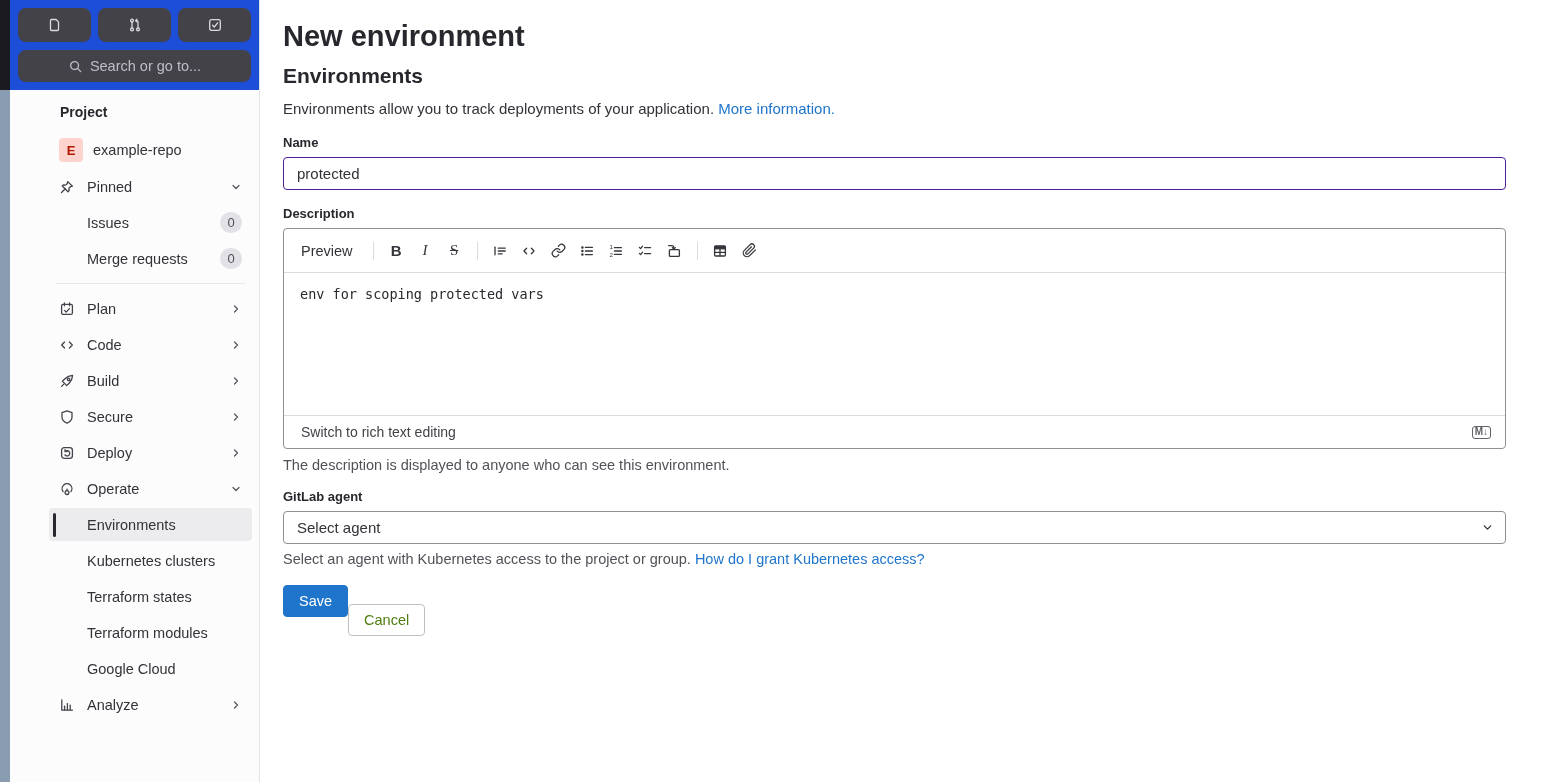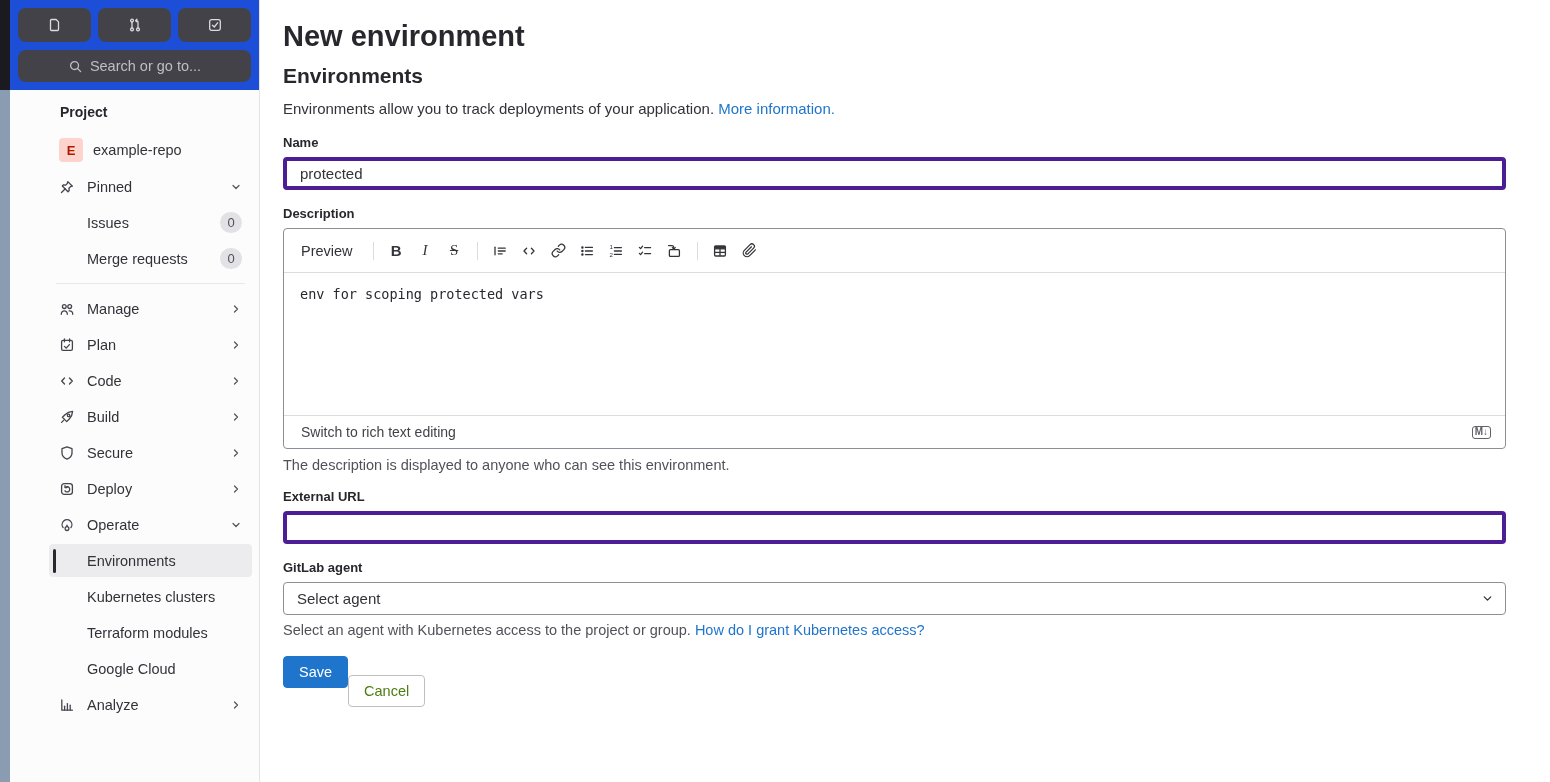--- a/index.html
+++ b/index.html
@@ -32,21 +32,21 @@
   .project-row { height:36px; margin-bottom:2px; }
 
   
   .main { flex:1; background:#fff; padding:20px 44px 0 23px; }
   h1.page-title { font-size:29px; font-weight:700; color:#28272d; margin-bottom:11px; }
   h2.section-title { font-size:21px; font-weight:700; color:#28272d; margin-bottom:12px; }
   .intro { font-size:15px; color:#333238; margin-bottom:18px; }
   a.link { color:#1f75cb; text-decoration:none; cursor:pointer; }
   .form-group { margin-bottom:16px; }
   .form-label { display:block; font-size:13px; font-weight:700; color:#28272d; margin-bottom:7px; }
-  .gl-input { width:100%; height:33px; border:4px solid #4c1d95; border-radius:4px; font-size:15px; color:#333238; padding:0 13px; background:#fff; font-family:"Liberation Sans",sans-serif; outline:none; }
+  .gl-input { width:100%; height:33px; border:1px solid #4c1d95; border-radius:4px; font-size:15px; color:#333238; padding:0 13px; background:#fff; font-family:"Liberation Sans",sans-serif; outline:none; }
   .helper { font-size:14.5px; color:#535158; }
 
   
   .md-editor { border:1px solid #8f8e94; border-radius:4px; background:#fff; }
   .md-toolbar { display:flex; align-items:center; height:44px; padding:0 10px 0 17px; border-bottom:1px solid #dcdcde; }
   .md-preview-tab { font-size:14.5px; color:#333238; margin-right:12px; cursor:pointer; }
   .tb-sep { width:1px; height:18px; background:#dcdcde; margin:0 8px; }
   .tb-btn { width:27px; height:27px; border:none; background:transparent; border-radius:4px; display:flex; align-items:center; justify-content:center; color:#35343a; margin:0 1px; cursor:pointer; }
   .tb-b { font-weight:800; font-size:15px; font-family:"Liberation Sans",sans-serif; }
   .tb-i { font-style:italic; font-size:15px; font-family:"Liberation Serif",serif; }
@@ -151,36 +151,20 @@
         <span>Issues</span>
         <span class="count-badge">0</span>
       </div>
       <div class="nav-item sub">
         <span>Merge requests</span>
         <span class="count-badge">0</span>
       </div>
 
       <div class="sb-divider"></div>
 
-      <div class="nav-item">
-        <span class="nav-icon">
-          <svg width="16" height="16" viewBox="0 0 16 16" fill="none" stroke="currentColor" stroke-width="1.3" stroke-linecap="round" stroke-linejoin="round">
-              <circle cx="5.3" cy="5.6" r="1.9"></circle>
-              <circle cx="10.7" cy="5.6" r="1.9"></circle>
-              <path d="M2.3 13.3v-.4a3 3 0 0 1 3-3 3 3 0 0 1 3 3v.4"></path>
-              <path d="M10.2 9.9a3 3 0 0 1 3.5 3v.4"></path>
-            </svg>
-        </span>
-        <span>Manage</span>
-        <span class="chev">
-          <svg width="12" height="12" viewBox="0 0 16 16" fill="none" stroke="currentColor" stroke-width="1.6" stroke-linecap="round" stroke-linejoin="round">
-              <polyline points="6,4 10,8 6,12"></polyline>
-            </svg>
-        </span>
-      </div>
 
       <div class="nav-item">
         <span class="nav-icon">
           <svg width="16" height="16" viewBox="0 0 16 16" fill="none" stroke="currentColor" stroke-width="1.3" stroke-linecap="round" stroke-linejoin="round">
               <rect x="2.6" y="3.4" width="10.8" height="10" rx="1.4"></rect>
               <line x1="5.4" y1="2" x2="5.4" y2="4.8"></line>
               <line x1="10.6" y1="2" x2="10.6" y2="4.8"></line>
               <polyline points="5.5,9.4 7.2,11.1 10.4,7.6"></polyline>
             </svg>
         </span>
@@ -267,20 +251,23 @@
               <polyline points="4,6 8,10 12,6"></polyline>
             </svg>
         </span>
       </div>
 
       <div class="nav-item sub active">
         <span>Environments</span>
       </div>
       <div class="nav-item sub">
         <span>Kubernetes clusters</span>
+      </div>
+      <div class="nav-item sub">
+        <span>Terraform states</span>
       </div>
       <div class="nav-item sub">
         <span>Terraform modules</span>
       </div>
       <div class="nav-item sub">
         <span>Google Cloud</span>
       </div>
 
 
       <div class="nav-item">
@@ -424,24 +411,20 @@
           <textarea class="md-textarea" style="">env for scoping protected vars</textarea>
         </div>
         <div class="md-footer">
           <span class="switch-link">Switch to rich text editing</span>
           <span class="md-badge">M↓</span>
         </div>
       </div>
       <p class="helper desc-helper">The description is displayed to anyone who can see this environment.</p>
     </div>
 
-    <div class="form-group">
-      <label class="form-label">External URL</label>
-      <input class="gl-input" type="text" value="" style="">
-    </div>
 
     <div>
       <label class="form-label">GitLab agent</label>
       <div class="gl-select">
         <span>Select agent</span>
         <span class="chev">
           <svg width="13" height="13" viewBox="0 0 16 16" fill="none" stroke="currentColor" stroke-width="1.6" stroke-linecap="round" stroke-linejoin="round">
               <polyline points="4,6 8,10 12,6"></polyline>
             </svg>
         </span>

